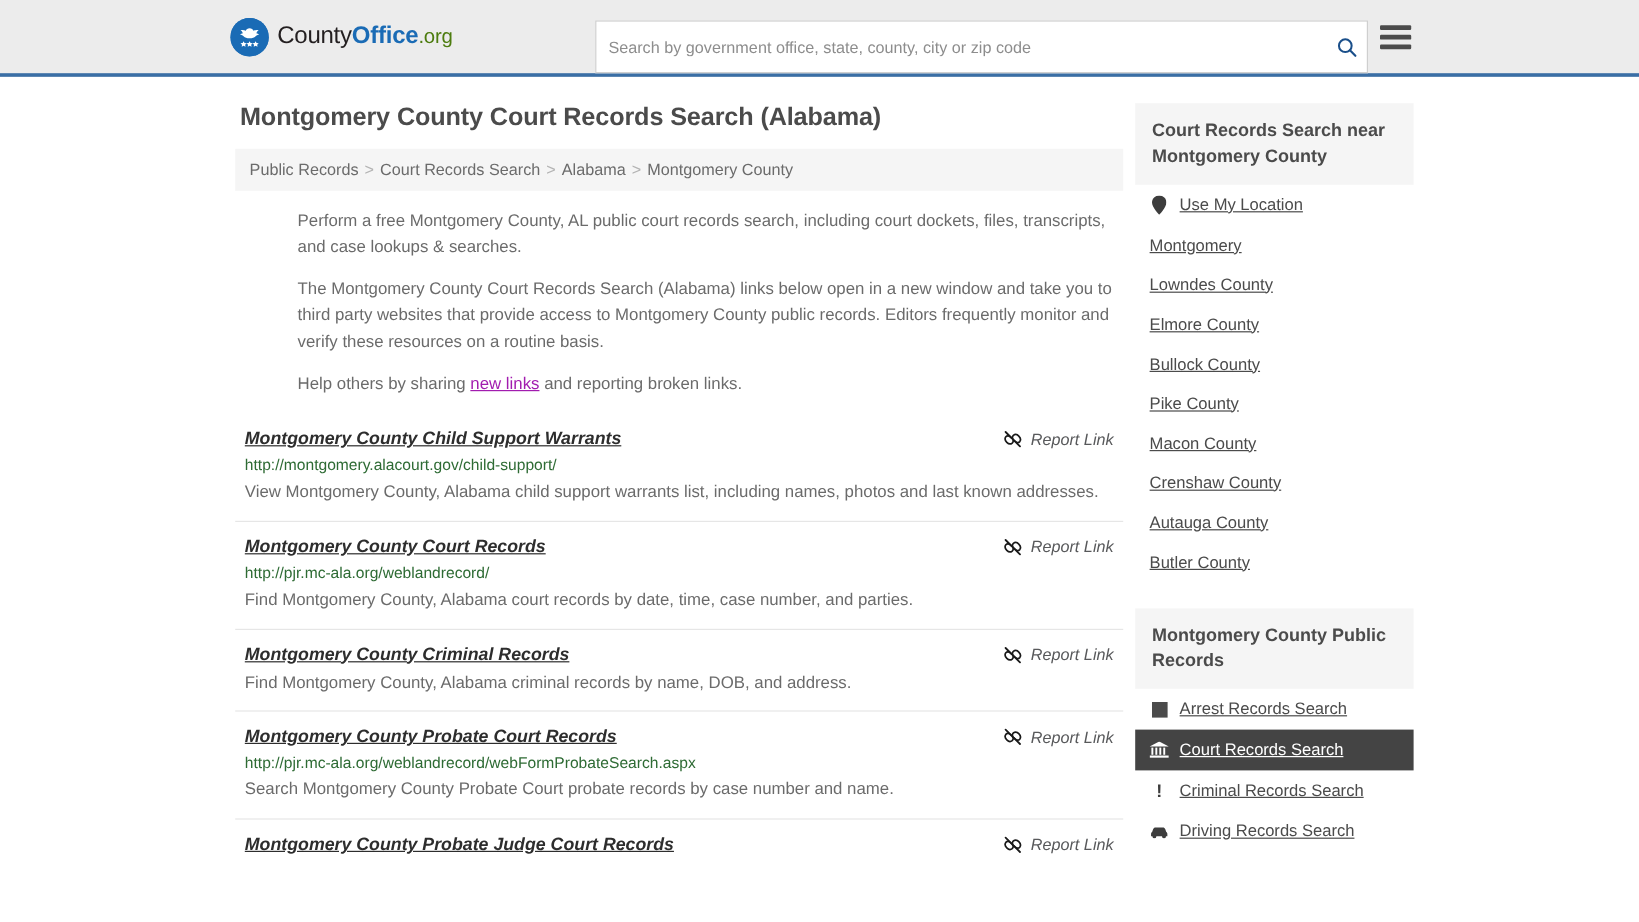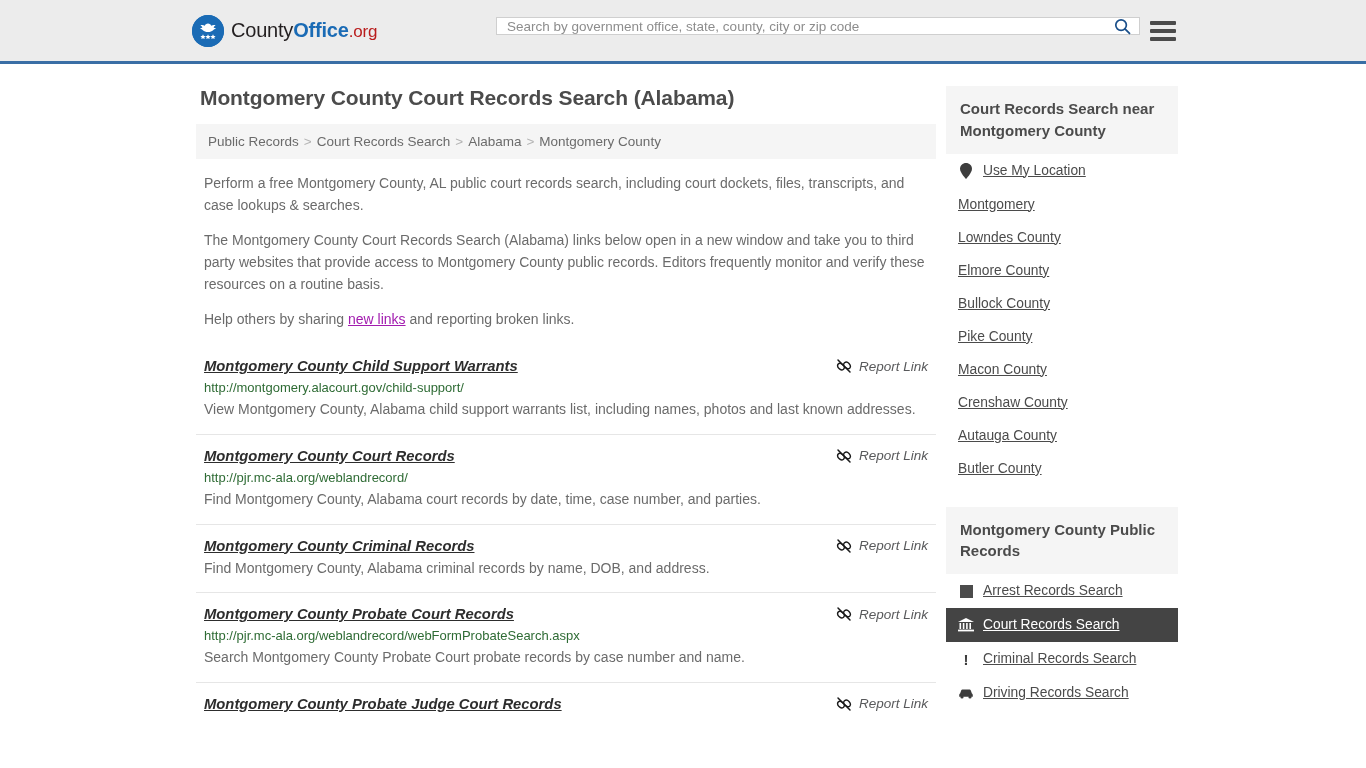--- a/index.html
+++ b/index.html
@@ -36,28 +36,28 @@
   }
   .logo-emblem svg { position: absolute; top: 0; left: 0; }
   .logo-text {
     margin-left: 7px;
     font-size: 20px;
     letter-spacing: -0.2px;
     white-space: nowrap;
   }
   .logo-text .c1 { color: #231f20; }
   .logo-text .c2 { color: #1a6bb5; font-weight: bold; }
-  .logo-text .c3 { color: #b91c1c; font-size: 17px; }
+  .logo-text .c3 { color: #4d7c0f; font-size: 17px; }
 
   .search-wrap {
     position: absolute;
     left: 496px;
     top: 17px;
     width: 644px;
-    height: 18px;
+    height: 44px;
     display: flex;
     align-items: center;
     background: #fff;
     border: 1px solid #cfcfcf;
   }
   .search-input {
     border: 0; outline: 0;
     flex: 1;
     height: 28px;
     padding: 0 10px;
@@ -112,21 +112,21 @@
     font-size: 13.5px;
     color: #6b6b6b;
     margin-bottom: 14px;
   }
   .breadcrumb a {
     color: #6b6b6b;
     text-decoration: none;
   }
   .breadcrumb .sep { color: #b3b3b3; margin: 0 5px; }
 
-  .intro { padding: 0 8px 0 8px; }
+  .intro { padding: 0 8px 0 8px; margin-left: 44px; }
   .intro p {
     font-size: 14px;
     line-height: 1.55;
     margin: 0 0 14px 0;
     color: #6b6b6b;
   }
   .intro p a {
     color: #a21caf;
     font-weight: normal;
     text-decoration: underline;

